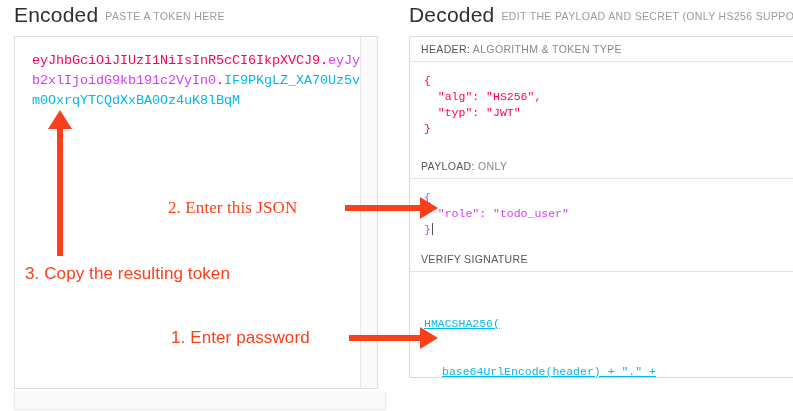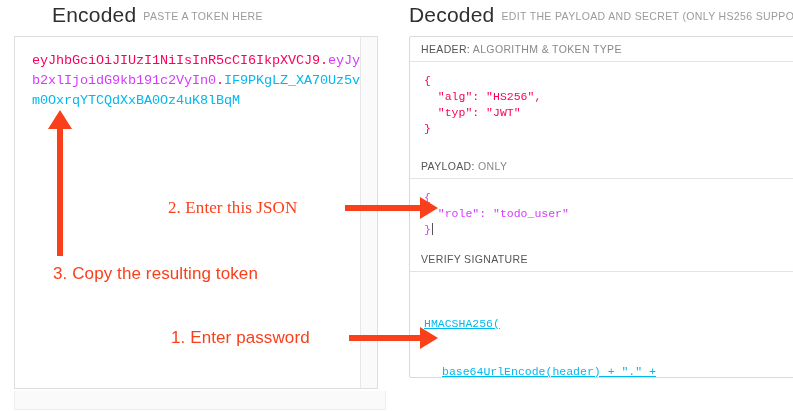--- a/index.html
+++ b/index.html
@@ -28,21 +28,21 @@
     letter-spacing: 0.2px;
   }
   .col-heading .sub {
     font-size: 10.5px;
     color: #9b9b9b;
     letter-spacing: 0.35px;
     margin-left: 7px;
     position: relative;
     top: -2px;
   }
-  #encoded-heading { left: 14px; top: 3px; margin-left: 38px; }
+  #encoded-heading { left: 14px; top: 3px; }
   #decoded-heading { left: 409px; top: 3px; }
 
   
   #encoded-panel {
     position: absolute;
     left: 14px;
     top: 36px;
     width: 364px;
     height: 353px;
     border: 1px solid #dedede;
@@ -138,21 +138,21 @@
   
   .annot-text {
     position: absolute;
     color: #f9401b;
     font-size: 17px;
     font-weight: 400;
     white-space: nowrap;
     letter-spacing: 0.1px;
   }
   #annot-2 { left: 168px; top: 198px; font-family: Liberation Serif, serif; }
-  #annot-3 { left: 25px;  top: 264px; margin-left: 28px; }
+  #annot-3 { left: 25px;  top: 264px; }
   #annot-1 { left: 171px; top: 328px; }
 
   .h-arrow {
     position: absolute;
     height: 6px;
     background: #f9401b;
   }
   .h-arrow::after {
     content: "";
     position: absolute;

